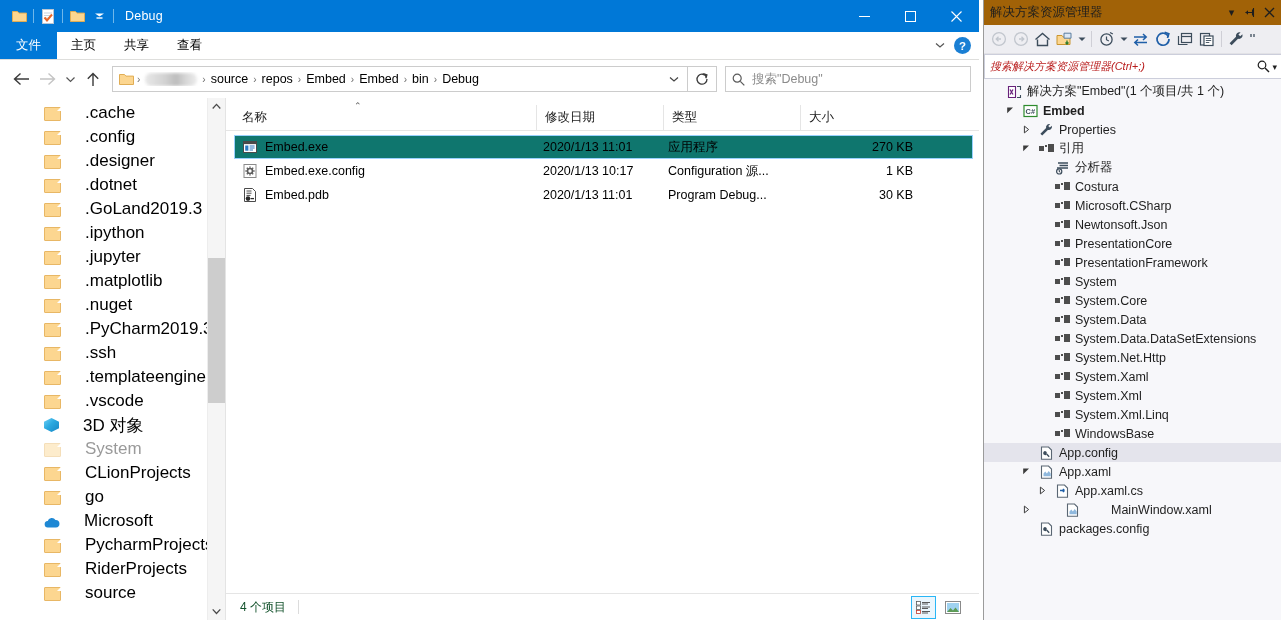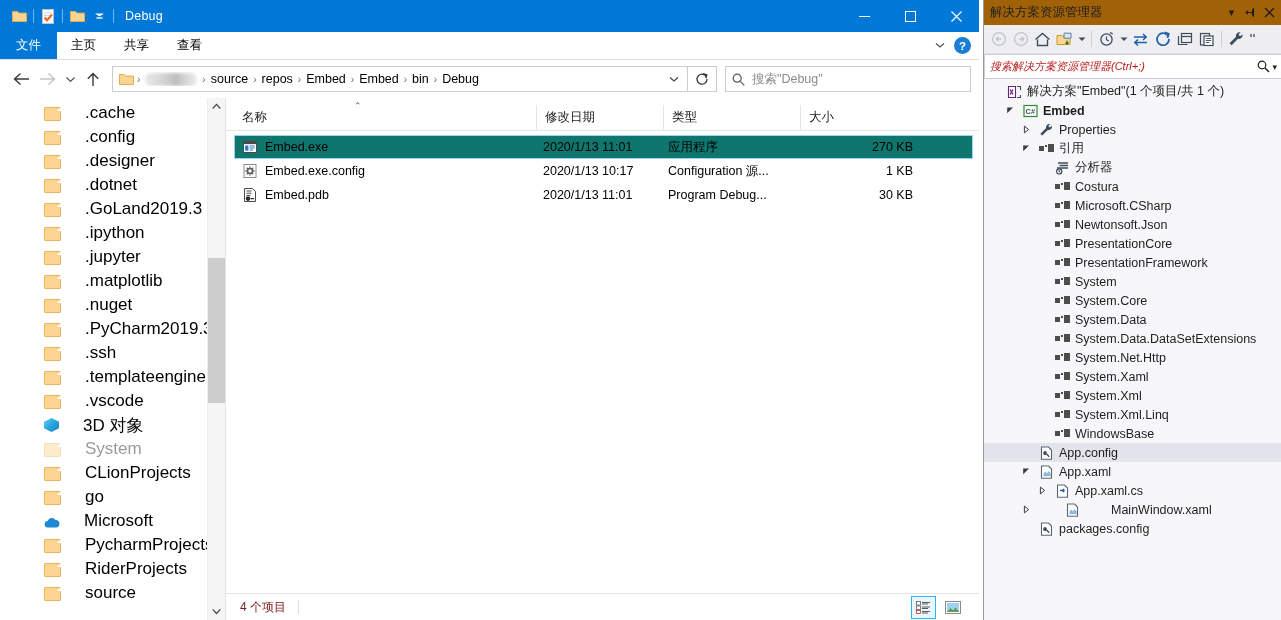--- a/index.html
+++ b/index.html
@@ -209,21 +209,21 @@
   .cell.f-size { width: 110px; justify-content: flex-end; padding-right: 10px; }
 
   .ficon { width: 16px; height: 16px; flex: none; }
 
   
   .statusbar {
     height: 26px; flex: none; border-top: 1px solid #e5e5e5;
     display: flex; align-items: center; padding: 0 6px;
     background: #ffffff;
   }
-  .status-text { font-size: 12px; color: #7f1d1d; padding-left: 8px; }
+  .status-text { font-size: 12px; color: #14532d; padding-left: 8px; }
   .status-sep { width: 1px; height: 14px; background: #dcdcdc; margin-left: 12px; }
   .viewbtns { margin-left: auto; display: flex; gap: 4px; padding-right: 8px; }
   .viewbtn {
     width: 23px; height: 21px; display: flex;
     align-items: center; justify-content: center;
     border: 1px solid transparent;
   }
   .viewbtn.active { border-color: #29b6f6; background: #eaf6fd; }
 
   

